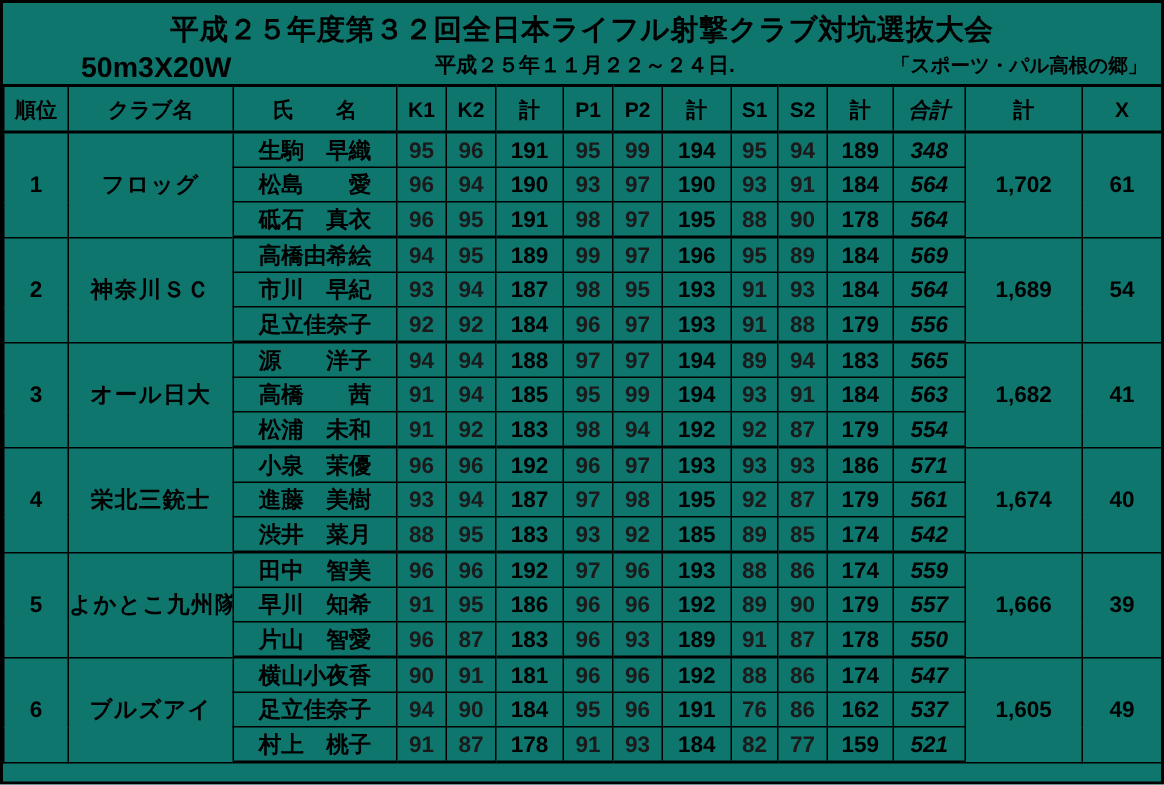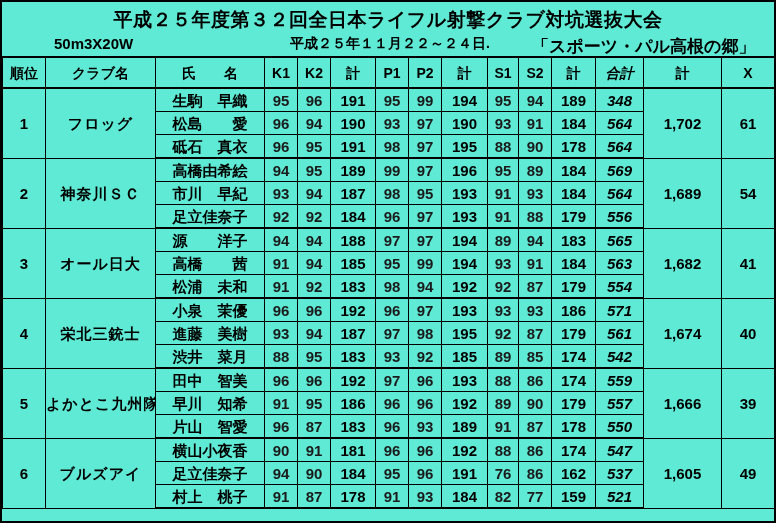--- a/index.html
+++ b/index.html
@@ -1,37 +1,37 @@
 <!DOCTYPE html>
 <html><head>
 <meta charset="utf-8">
 <style>
   html,body{margin:0;padding:0;background:#ffffff;}
   .sheet{
     box-sizing:border-box;
     width:776px;height:523px;
     border:2px solid #000;
-    background:#5eead4;
+    background:#0f766e;
     font-family:"Liberation Sans","DejaVu Sans",sans-serif;
     color:#000;
     overflow:hidden;
   }
   .head{position:relative;height:54px;}
   .title{
     padding-top:5px;
     text-align:center;
     font-size:19px;
     font-weight:bold;
     letter-spacing:0.5px;
     white-space:nowrap;
   }
   .subline{position:absolute;top:33px;left:0;width:100%;height:20px;font-weight:bold;}
-  .sub-event{position:absolute;left:52px;font-size:15px;}
+  .sub-event{position:absolute;left:52px;font-size:19px;}
   .sub-date{position:absolute;left:288px;font-size:14px;}
-  .sub-venue{position:absolute;left:530px;font-size:17px;}
+  .sub-venue{position:absolute;left:592px;font-size:13px;}
   table.results{
     border-collapse:collapse;
     table-layout:fixed;
     width:772px;
   }
   .results th,.results td{
     border:1px solid #000;
     padding:0;
     text-align:center;
     vertical-align:middle;

